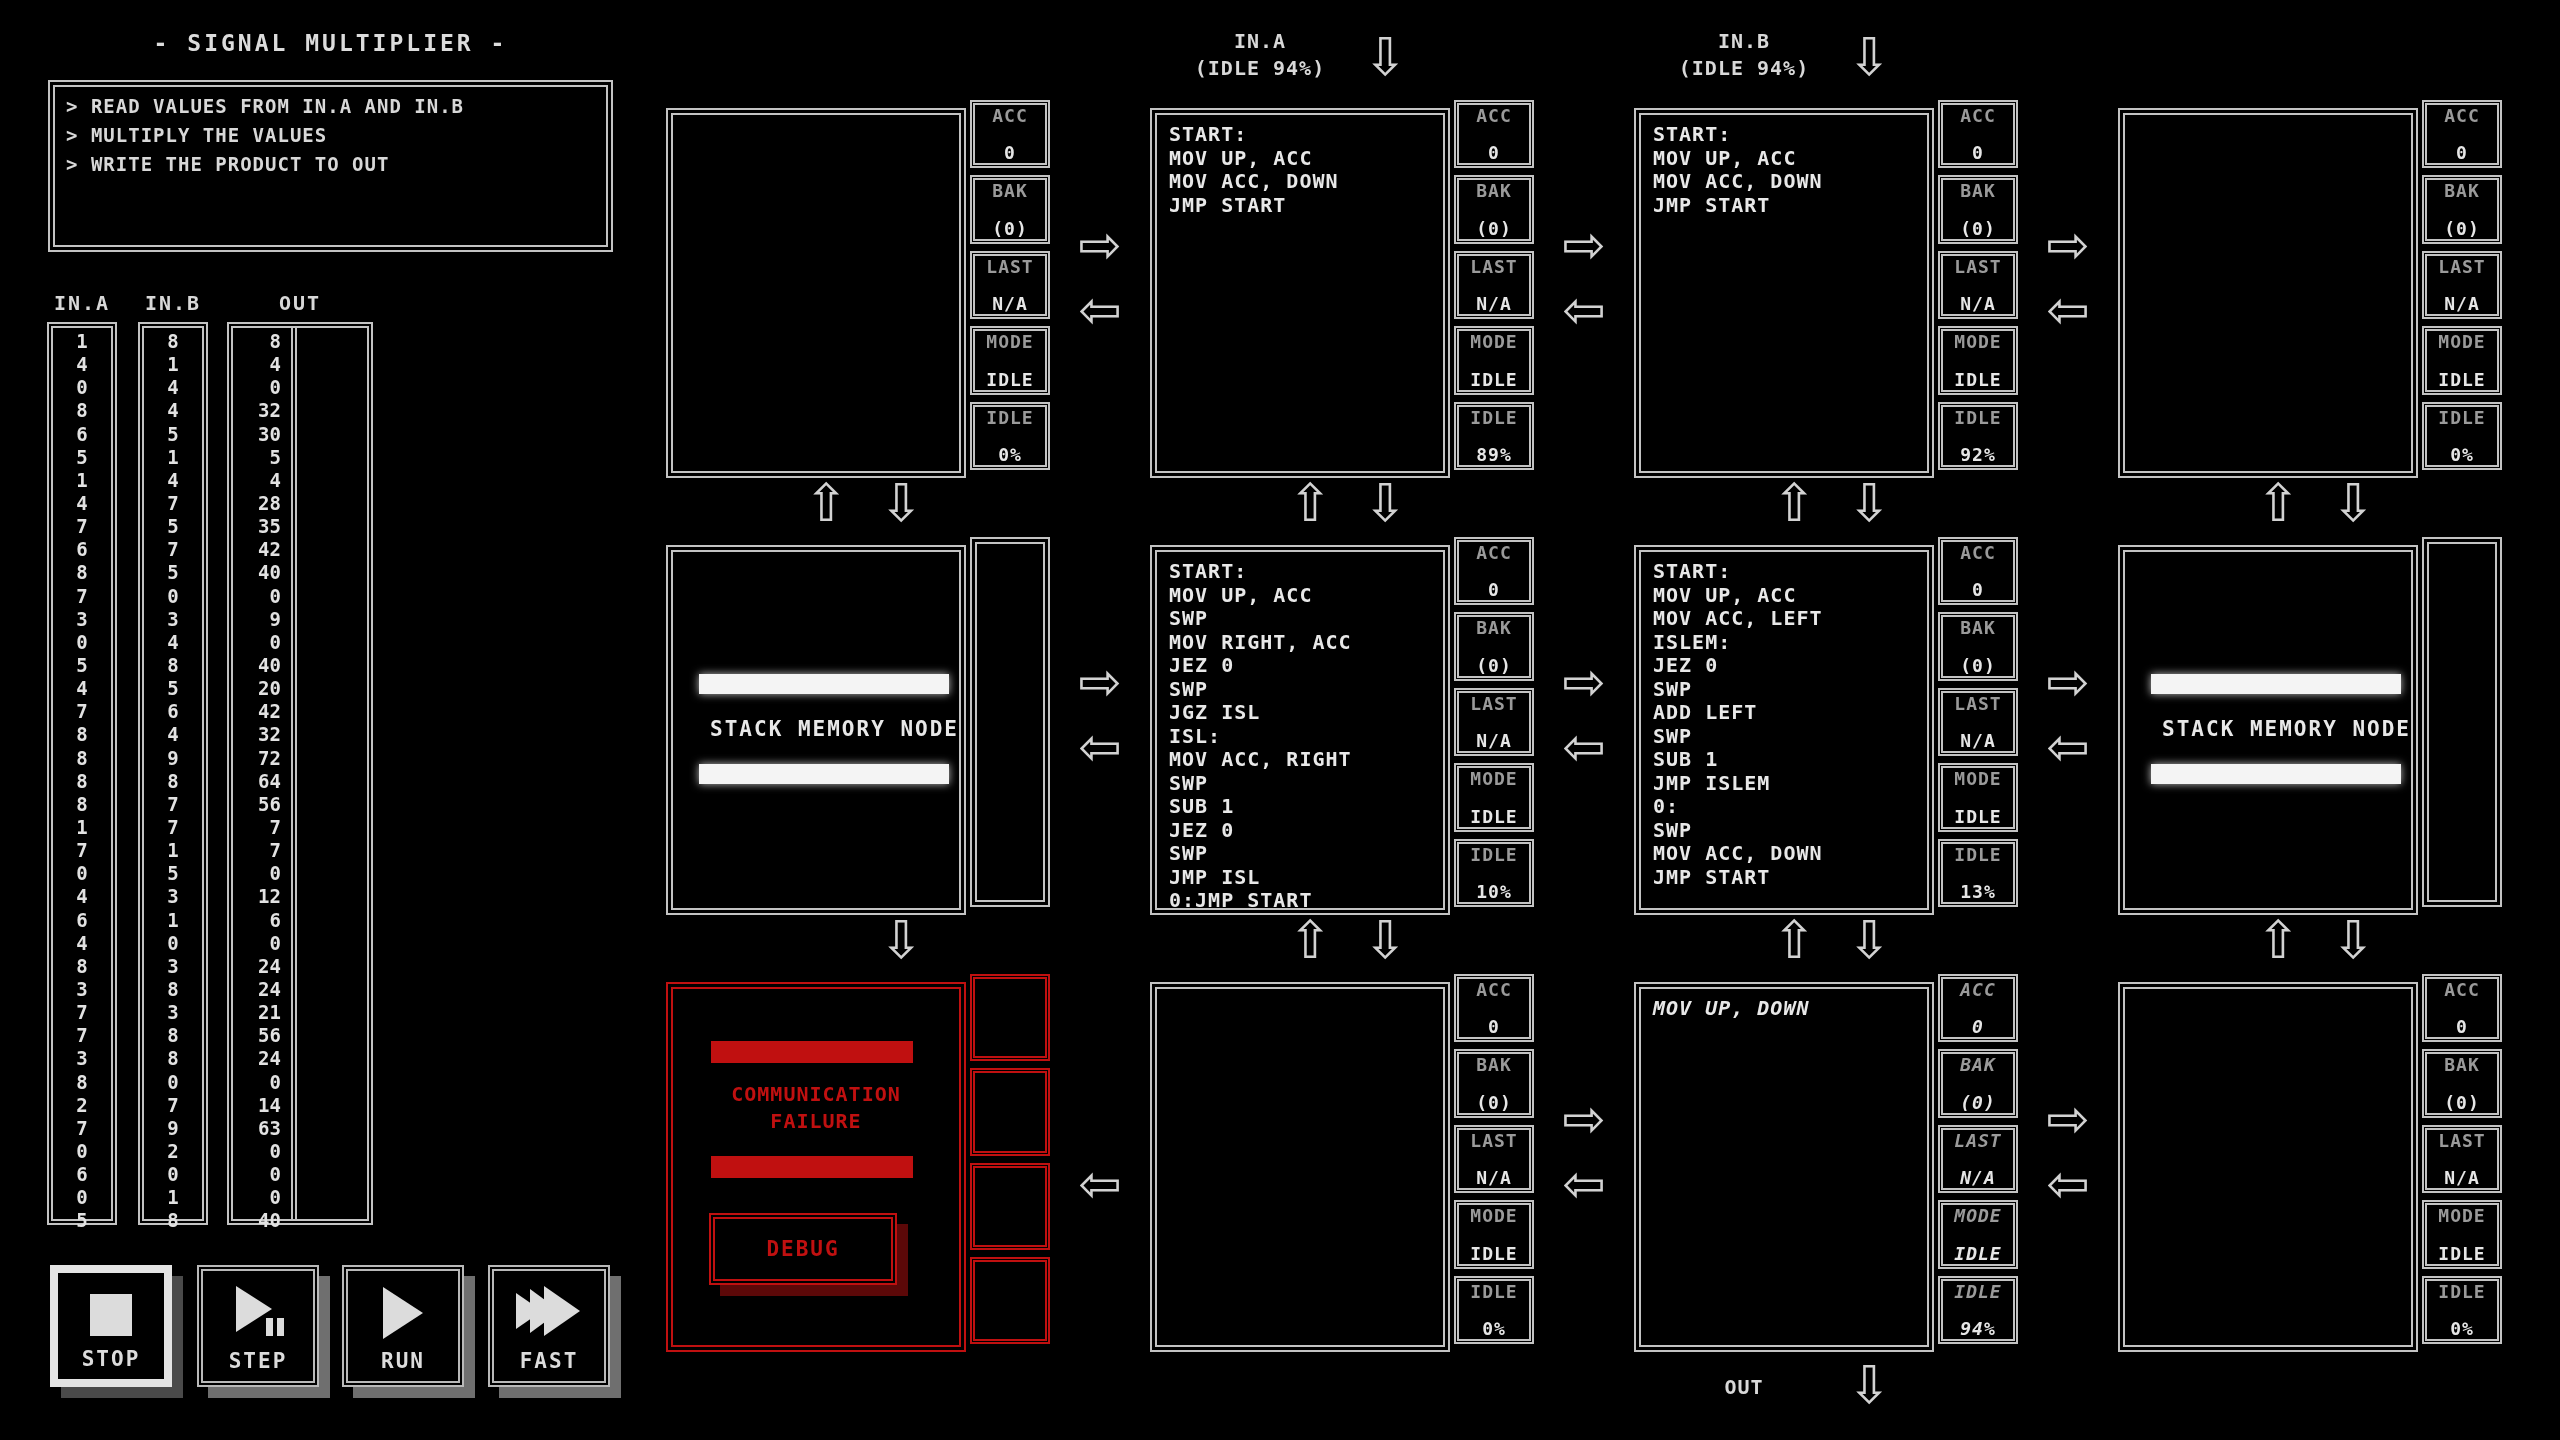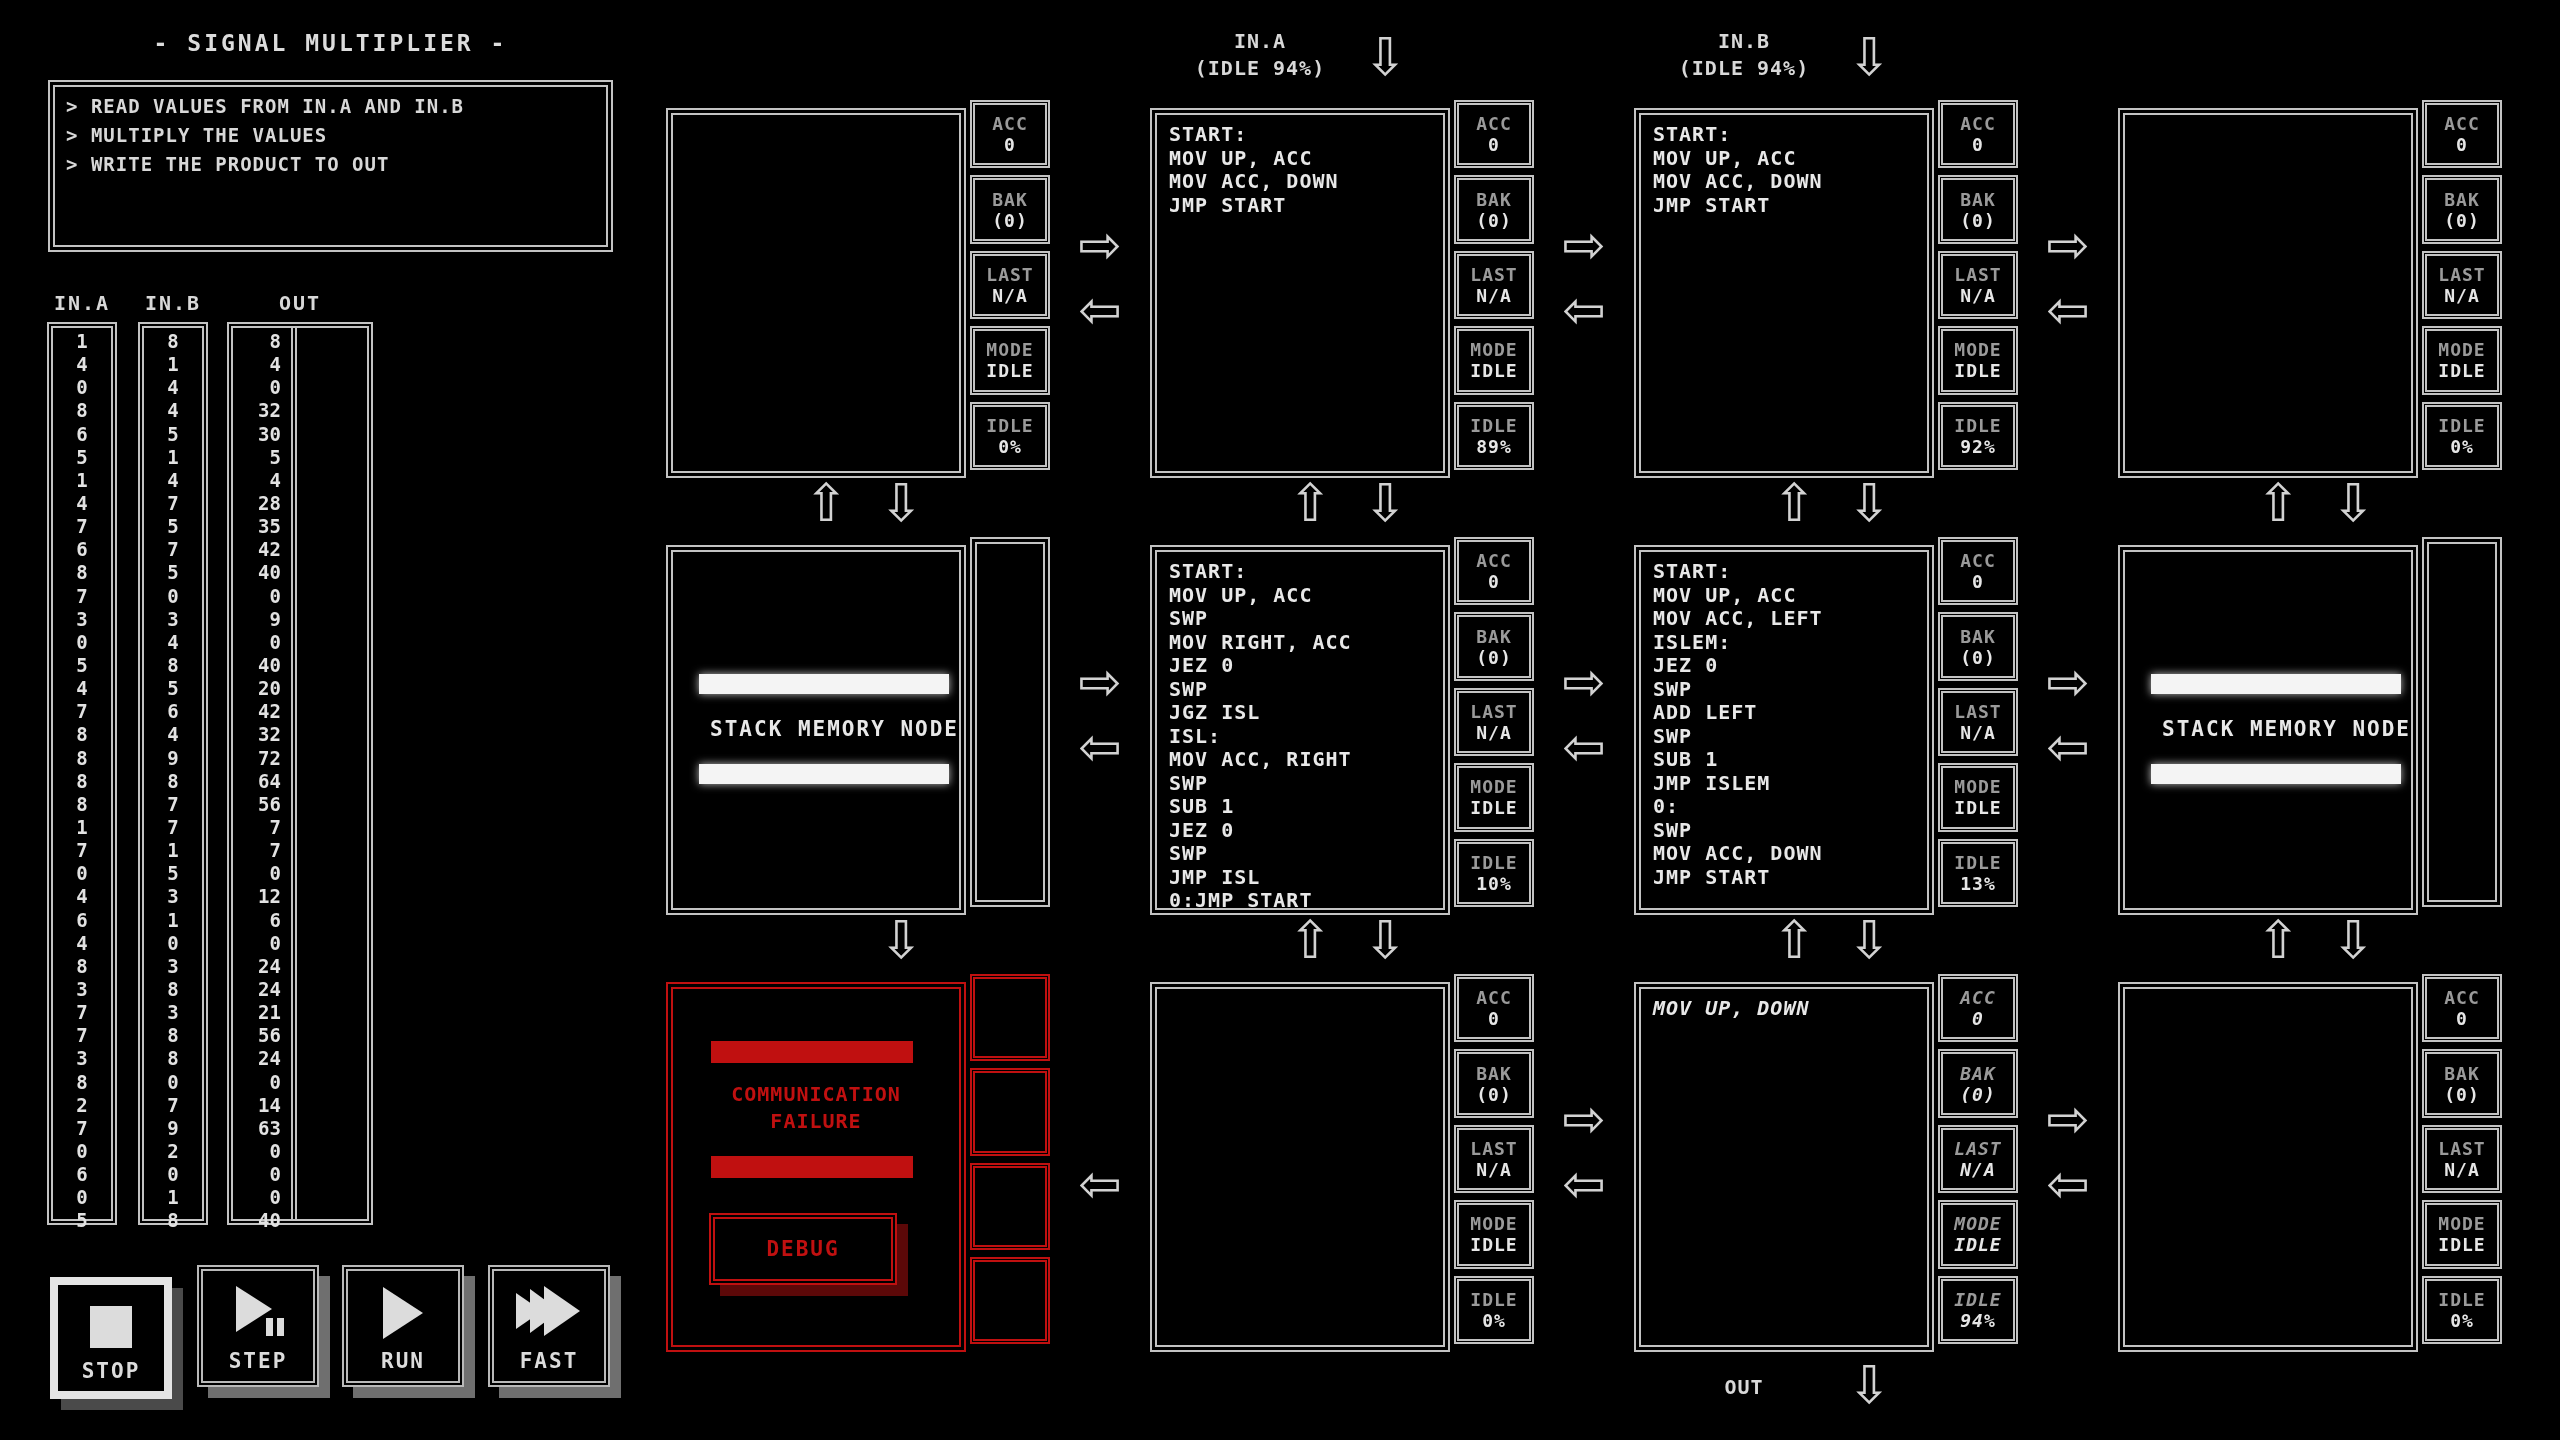--- a/index.html
+++ b/index.html
@@ -14,34 +14,34 @@
   .desc-box{left:48px;top:80px;width:565px;height:172px;}
   .desc-text{left:66px;top:92px;width:540px;font-size:19px;line-height:29px;letter-spacing:1px;color:#d8d8d8;white-space:pre;}
   .col-hdr{top:291px;text-align:center;font-size:20px;letter-spacing:2px;color:#d8d8d8;}
   .io-vals div{height:23.15px;font-size:19px;line-height:23px;color:#e2e2e2;}
   .vals-center div{text-align:center;}
   .vals-right div{text-align:right;padding-right:10px;}
   .out-divider{position:absolute;left:58px;top:0;bottom:0;border-left:6px double #c3c3c3;}
   
   .ctrl{width:122px;height:122px;background:#000;border:6px double #b9b9b9;box-sizing:border-box;
         box-shadow:11px 11px 0 #6f6f6f;cursor:pointer;}
-  .ctrl.active{border:8px solid #e4e4e4;box-shadow:11px 11px 0 #4a4a4a;margin-top:12px;}
+  .ctrl.active{border:8px solid #e4e4e4;box-shadow:11px 11px 0 #4a4a4a;}
   .ctrl .lbl{position:absolute;bottom:8px;left:0;width:100%;text-align:center;font-size:21px;
              letter-spacing:2px;color:#dcdcdc;}
   .icn{position:absolute;left:50%;top:42px;transform:translate(-50%,-50%);}
   .sq{width:42px;height:42px;background:#dcdcdc;}
   .tri{width:0;height:0;border-left:40px solid #dcdcdc;border-top:26px solid transparent;border-bottom:26px solid transparent;}
   
   .node{position:absolute;width:384px;height:370px;}
   .code-area{position:absolute;left:0;top:8px;width:300px;height:370px;box-sizing:border-box;
              border:7px double #c3c3c3;background:#000;padding:8px 12px;font-size:20px;line-height:23.5px;
              letter-spacing:1px;color:#e8e8e8;white-space:pre;overflow:hidden;}
   .side{position:absolute;left:304px;top:0;width:80px;height:370px;display:flex;flex-direction:column;gap:7px;}
   .stat{flex:1;box-sizing:border-box;border:5px double #c3c3c3;background:#000;display:flex;
-        flex-direction:column;align-items:center;justify-content:center;line-height:21px;}
+        flex-direction:column;align-items:center;justify-content:space-between;line-height:21px;}
   .stat .sl{color:#9a9a9a;font-size:18px;letter-spacing:1px;}
   .stat .sv{color:#e6e6e6;font-size:18px;letter-spacing:1px;}
   .side-plain{position:absolute;left:304px;top:0;width:80px;height:370px;box-sizing:border-box;
               border:7px double #c3c3c3;background:#000;}
   
   .stack-bar{position:absolute;left:26px;width:250px;height:20px;background:#f4f4f4;
              box-shadow:0 0 8px rgba(255,255,255,0.75);}
   .stack-label{position:absolute;left:0;top:166px;width:286px;text-align:right;font-size:21px;
                letter-spacing:2px;color:#e8e8e8;}
   

